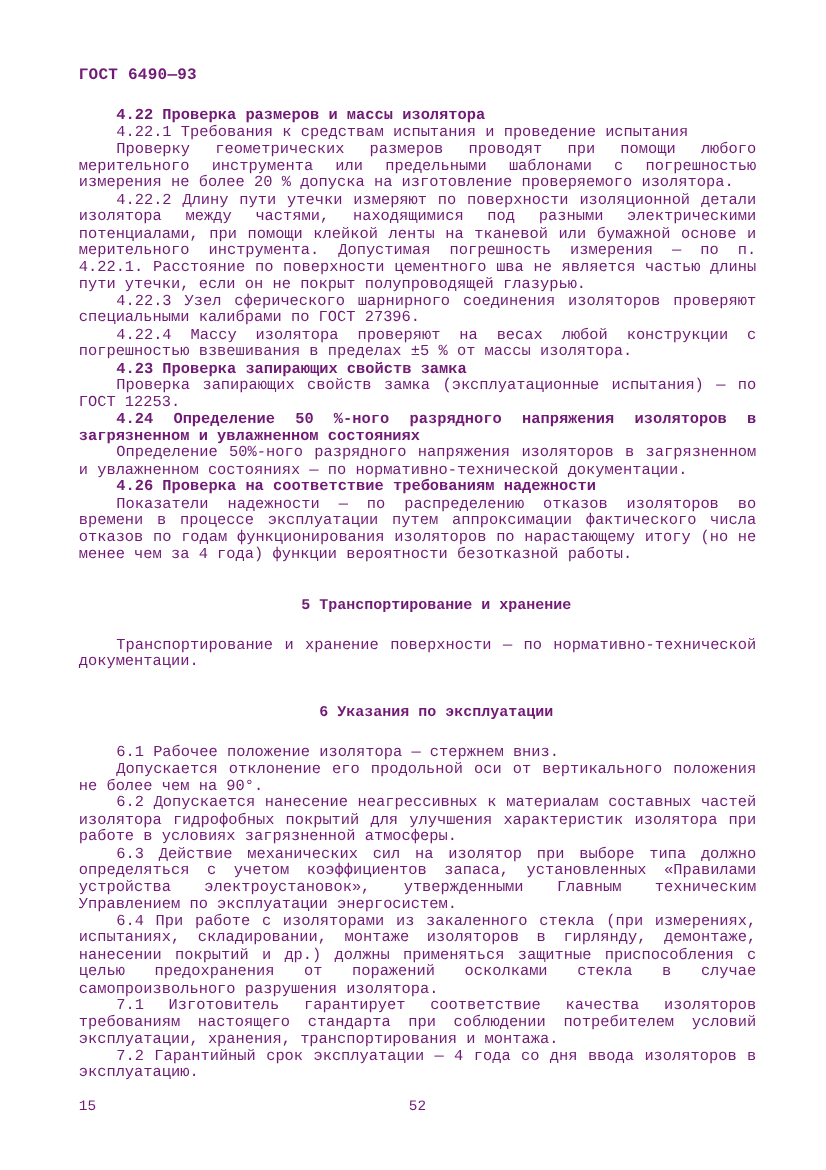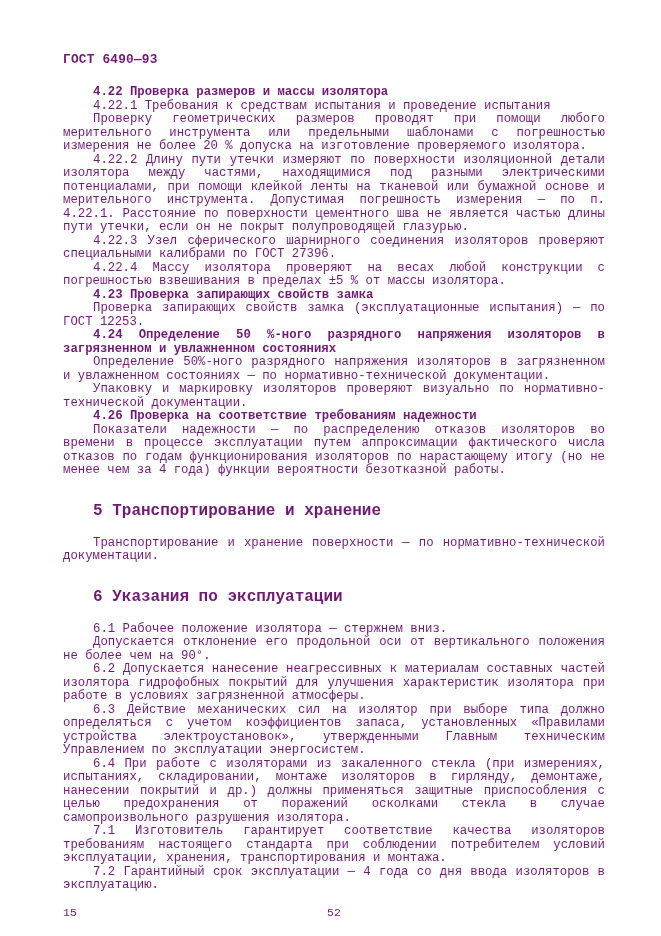--- a/index.html
+++ b/index.html
@@ -28,25 +28,25 @@
     font-size: 12.3px;
     line-height: 13.5px;
     text-align: justify;
     text-indent: 30px;
     margin: 0;
   }
   .bold {
     font-weight: bold;
   }
   .section-head {
-    font-size: 16px;
+    font-size: 12px;
     line-height: 17px;
     font-weight: bold;
     text-indent: 30px;
-    text-align: left;
+    text-align: center;
     margin: 25px 0 17px 0;
   }
   .footer {
     position: relative;
     margin-top: 13px;
     height: 14px;
     font-size: 11.5px;
     line-height: 14px;
   }
   .pn-left {
@@ -72,21 +72,20 @@
   <p class="para bold">4.22 Проверка размеров и массы изолятора</p>
   <p class="para">4.22.1 Требования к средствам испытания и проведение испытания</p>
   <p class="para">Проверку геометрических размеров проводят при помощи любого мерительного инструмента или предельными шаблонами с погрешностью измерения не более 20 % допуска на изготовление проверяемого изолятора.</p>
   <p class="para">4.22.2 Длину пути утечки измеряют по поверхности изоляционной детали изолятора между частями, находящимися под разными электрическими потенциалами, при помощи клейкой ленты на тканевой или бумажной основе и мерительного инструмента. Допустимая погрешность измерения — по п. 4.22.1. Расстояние по поверхности цементного шва не является частью длины пути утечки, если он не покрыт полупроводящей глазурью.</p>
   <p class="para">4.22.3 Узел сферического шарнирного соединения изоляторов проверяют специальными калибрами по ГОСТ 27396.</p>
   <p class="para">4.22.4 Массу изолятора проверяют на весах любой конструкции с погрешностью взвешивания в пределах ±5 % от массы изолятора.</p>
   <p class="para bold">4.23 Проверка запирающих свойств замка</p>
   <p class="para">Проверка запирающих свойств замка (эксплуатационные испытания) — по ГОСТ 12253.</p>
   <p class="para bold">4.24 Определение 50 %-ного разрядного напряжения изоляторов в загрязненном и увлажненном состояниях</p>
   <p class="para">Определение 50%-ного разрядного напряжения изоляторов в загрязненном и увлажненном состояниях — по нормативно-технической документации.</p>
-  <p class="para">Упаковку и маркировку изоляторов проверяют визуально по нормативно-технической документации.</p>
   <p class="para bold">4.26 Проверка на соответствие требованиям надежности</p>
   <p class="para">Показатели надежности — по распределению отказов изоляторов во времени в процессе эксплуатации путем аппроксимации фактического числа отказов по годам функционирования изоляторов по нарастающему итогу (но не менее чем за 4 года) функции вероятности безотказной работы.</p>
 
   <p class="section-head">5 Транспортирование и хранение</p>
   <p class="para">Транспортирование и хранение поверхности — по нормативно-технической документации.</p>
 
   <p class="section-head">6 Указания по эксплуатации</p>
   <p class="para">6.1 Рабочее положение изолятора — стержнем вниз.</p>
   <p class="para">Допускается отклонение его продольной оси от вертикального положения не более чем на 90°.</p>
   <p class="para">6.2 Допускается нанесение неагрессивных к материалам составных частей изолятора гидрофобных покрытий для улучшения характеристик изолятора при работе в условиях загрязненной атмосферы.</p>

